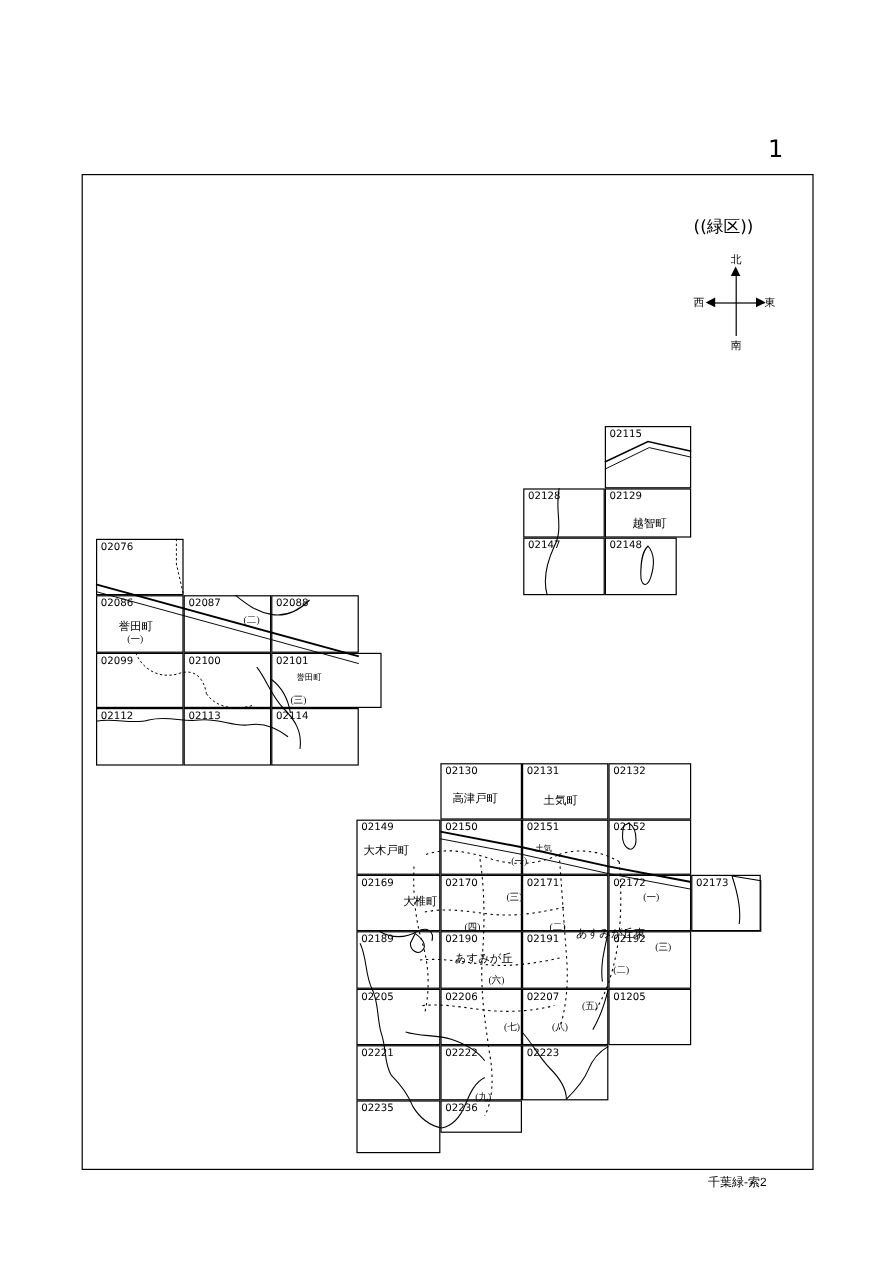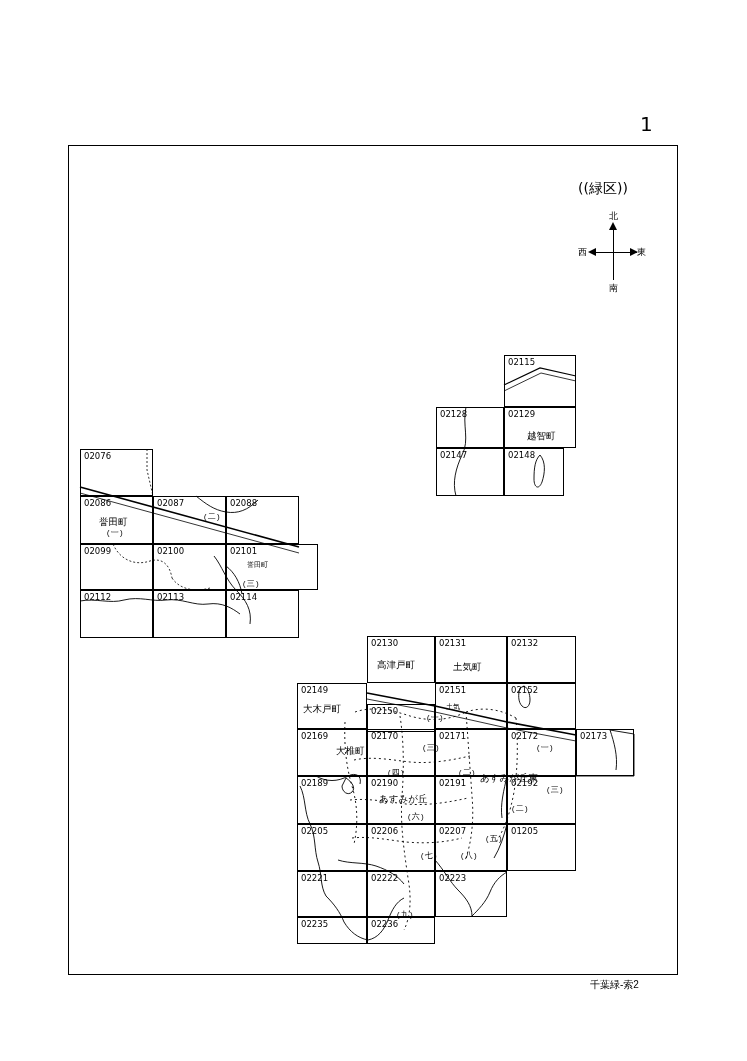--- a/index.html
+++ b/index.html
@@ -108,21 +108,21 @@
     left: 3px;
     top: 1px;
     font-size: 8.5px;
     font-family: "DejaVu Sans", sans-serif;
     line-height: 10px;
     white-space: nowrap;
   }
   .place {
     position: absolute;
     font-size: 9.5px;
-    font-family: Liberation Mono, monospace;
+    font-family: Liberation Serif, serif;
     white-space: nowrap;
   }
   .place.small {
     font-size: 8px;
   }
   .place.tiny {
     font-size: 7px;
   }
   .footer {
     position: absolute;
@@ -264,21 +264,21 @@
       </div>
       <div class="cell" style="left: 435px; top: 636px; width: 72px; height: 47px;">
         <span class="code">02131</span>
       </div>
       <div class="cell" style="left: 507px; top: 636px; width: 69px; height: 47px;">
         <span class="code">02132</span>
       </div>
       <div class="cell" style="left: 297px; top: 683px; width: 70px; height: 46px;">
         <span class="code">02149</span>
       </div>
-      <div class="cell" style="left: 367px; top: 704px; width: 68px; height: 28px;">
+      <div class="cell" style="left: 367px; top: 683px; width: 68px; height: 46px;">
         <span class="code">02150</span>
       </div>
       <div class="cell" style="left: 435px; top: 683px; width: 72px; height: 46px; text-align: right;">
         <span class="code">02151</span>
       </div>
       <div class="cell" style="left: 507px; top: 683px; width: 69px; height: 46px;">
         <span class="code">02152</span>
       </div>
       <div class="cell" style="left: 297px; top: 729px; width: 70px; height: 47px;">
         <span class="code">02169</span>
@@ -321,21 +321,21 @@
       </div>
       <div class="cell" style="left: 297px; top: 871px; width: 70px; height: 46px;">
         <span class="code">02221</span>
       </div>
       <div class="cell" style="left: 367px; top: 871px; width: 68px; height: 46px;">
         <span class="code">02222</span>
       </div>
       <div class="cell" style="left: 435px; top: 871px; width: 72px; height: 46px;">
         <span class="code">02223</span>
       </div>
-      <div class="cell" style="left: 297px; top: 917px; width: 70px; height: 27px;">
+      <div class="cell" style="left: 297px; top: 917px; width: 70px; height: 44px;">
         <span class="code">02235</span>
       </div>
       <div class="cell" style="left: 367px; top: 917px; width: 68px; height: 27px;">
         <span class="code">02236</span>
       </div>
     </div>
   <div id="places">
       <div class="place" style="left: 527px; top: 430px;">越智町</div>
       <div class="place" style="left: 99px; top: 516px;">誉田町</div>
       <div class="place small" style="left: 106px; top: 527px;">(一)</div>

